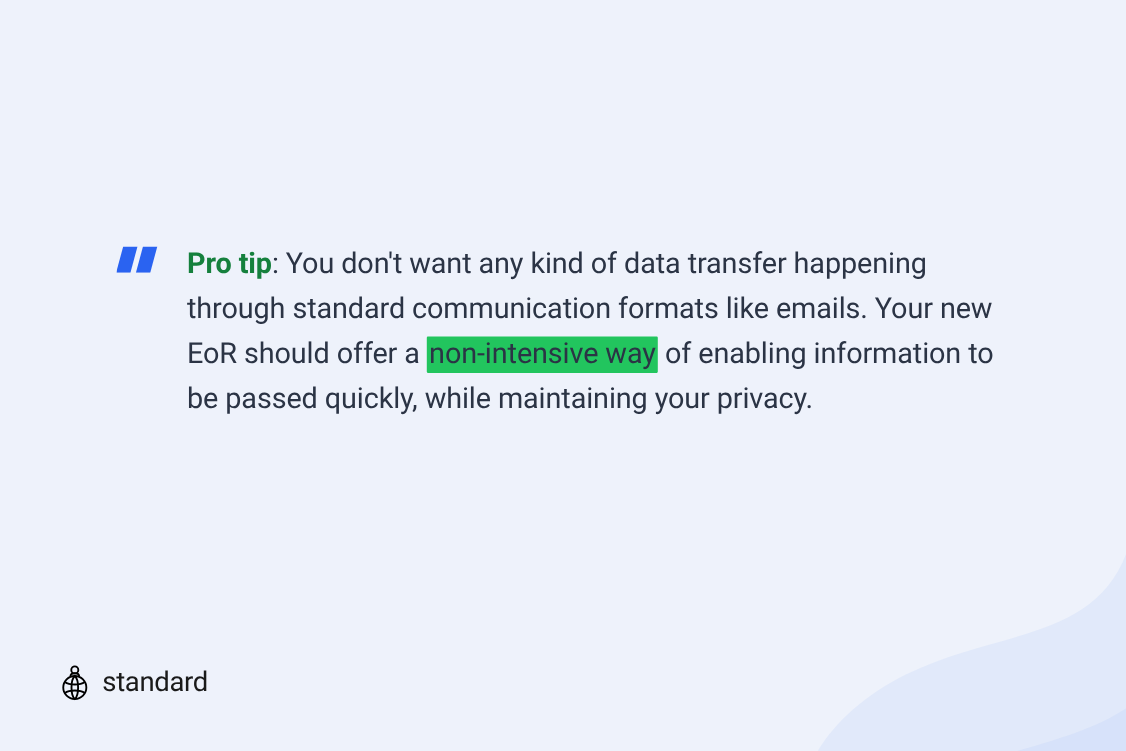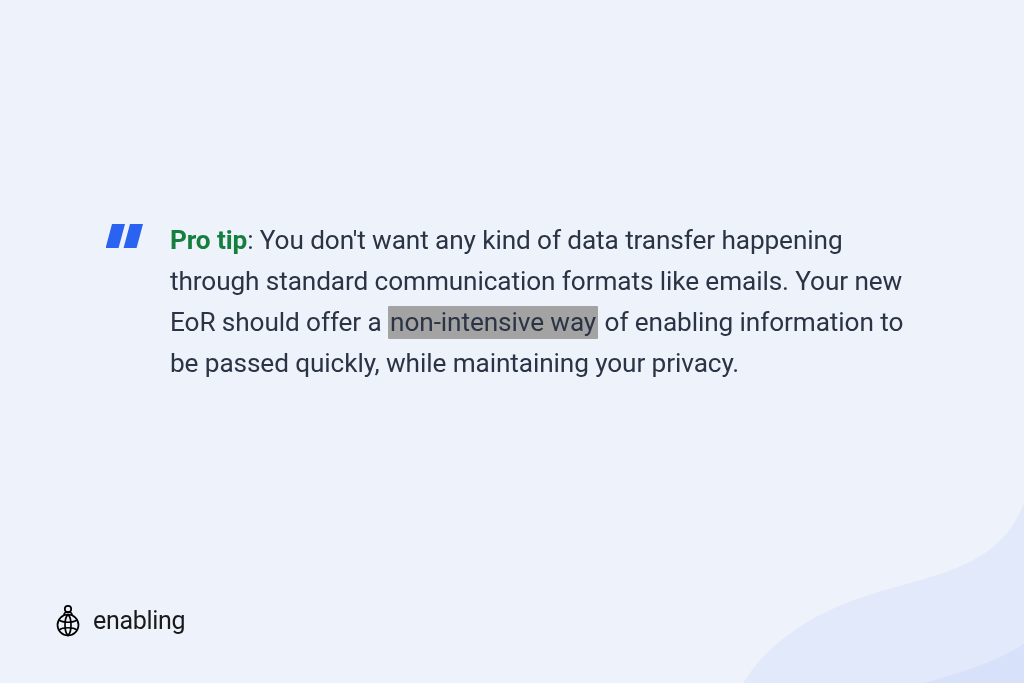--- a/index.html
+++ b/index.html
@@ -46,21 +46,21 @@
       color: #2b3445;
       font-weight: 400;
       letter-spacing: -0.1px;
       max-width: 760px;
     }
     .pro-tip-label {
       font-weight: 700;
       color: #15803d;
     }
     .highlight {
-      background: #a3a3a3;
+      background: #22c55e;
       padding: 1px 2px 2px 2px;
       border-radius: 1px;
     }
     .logo-wrap {
       position: absolute;
       left: 53px;
       bottom: 46px;
       display: flex;
       align-items: center;
       gap: 10px;
@@ -109,14 +109,14 @@
       <g fill="none" stroke="#000" stroke-width="1.7">
         <circle cx="15" cy="22" r="10.5"></circle>
         <path d="M 15 11.5 C 11 15 11 29 15 32.5 C 19 29 19 15 15 11.5 Z"></path>
         <path d="M 6 17 C 10 20 20 20 24 17"></path>
         <path d="M 6 27 C 10 24 20 24 24 27"></path>
         <circle cx="15" cy="6" r="3.2"></circle>
         <path d="M 11 12 C 11 9.5 13 9 15 9 C 17 9 19 9.5 19 12"></path>
       </g>
     </svg>
   </div>
-  <span class="logo-text">enabling</span>
+  <span class="logo-text">standard</span>
 </div>
 
 </body></html>

